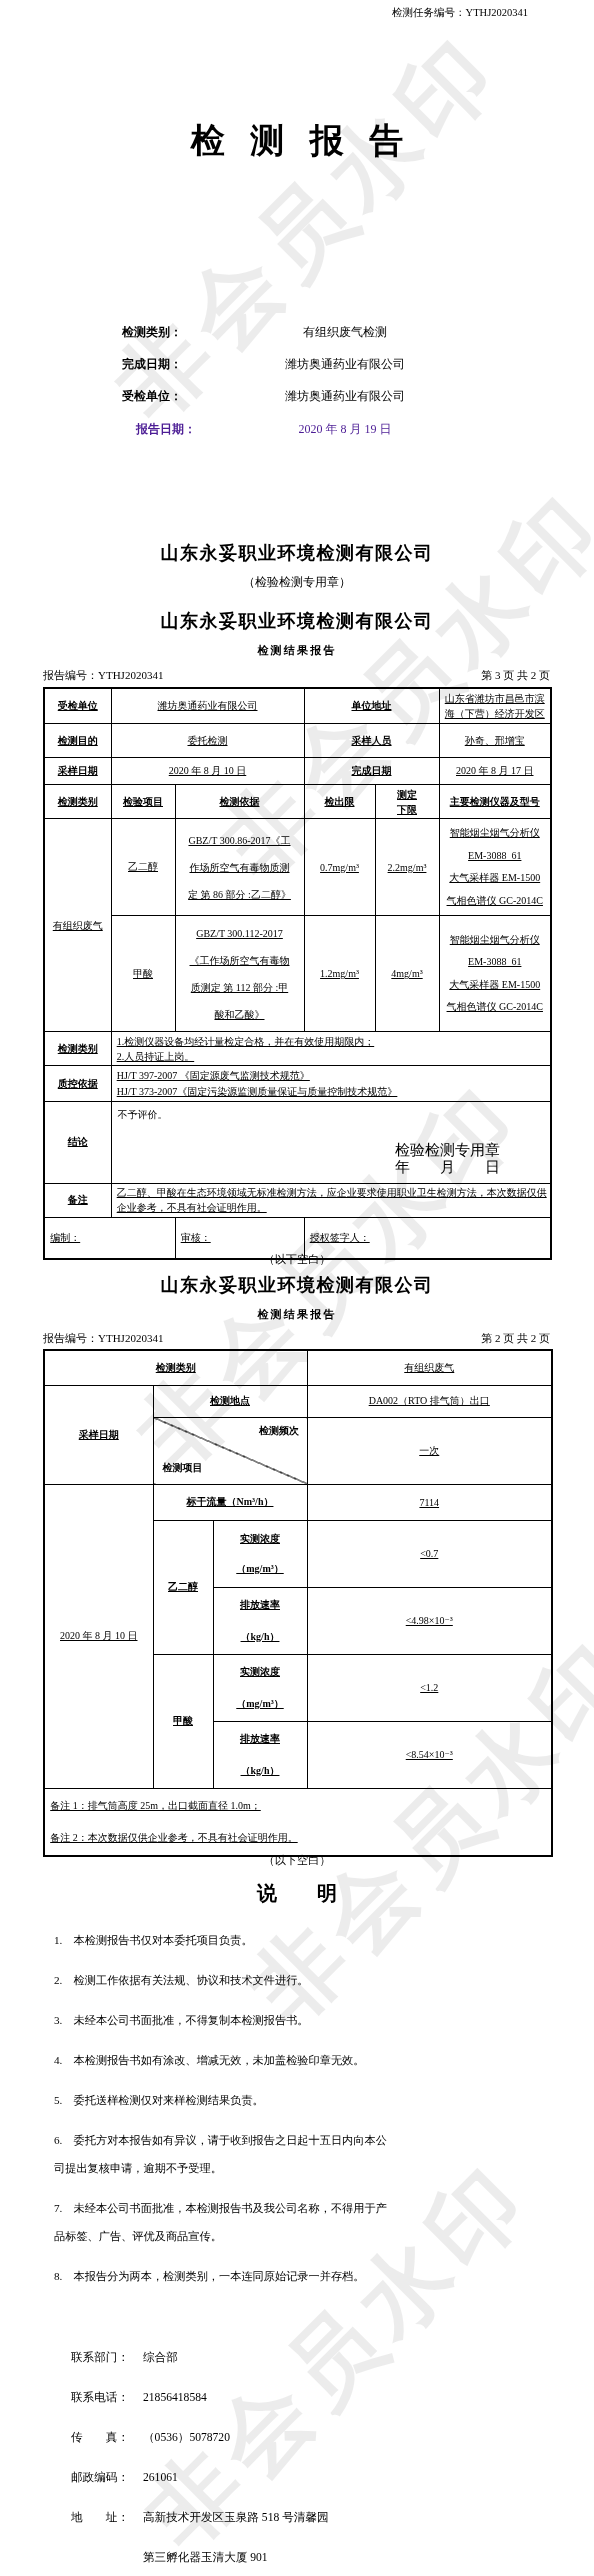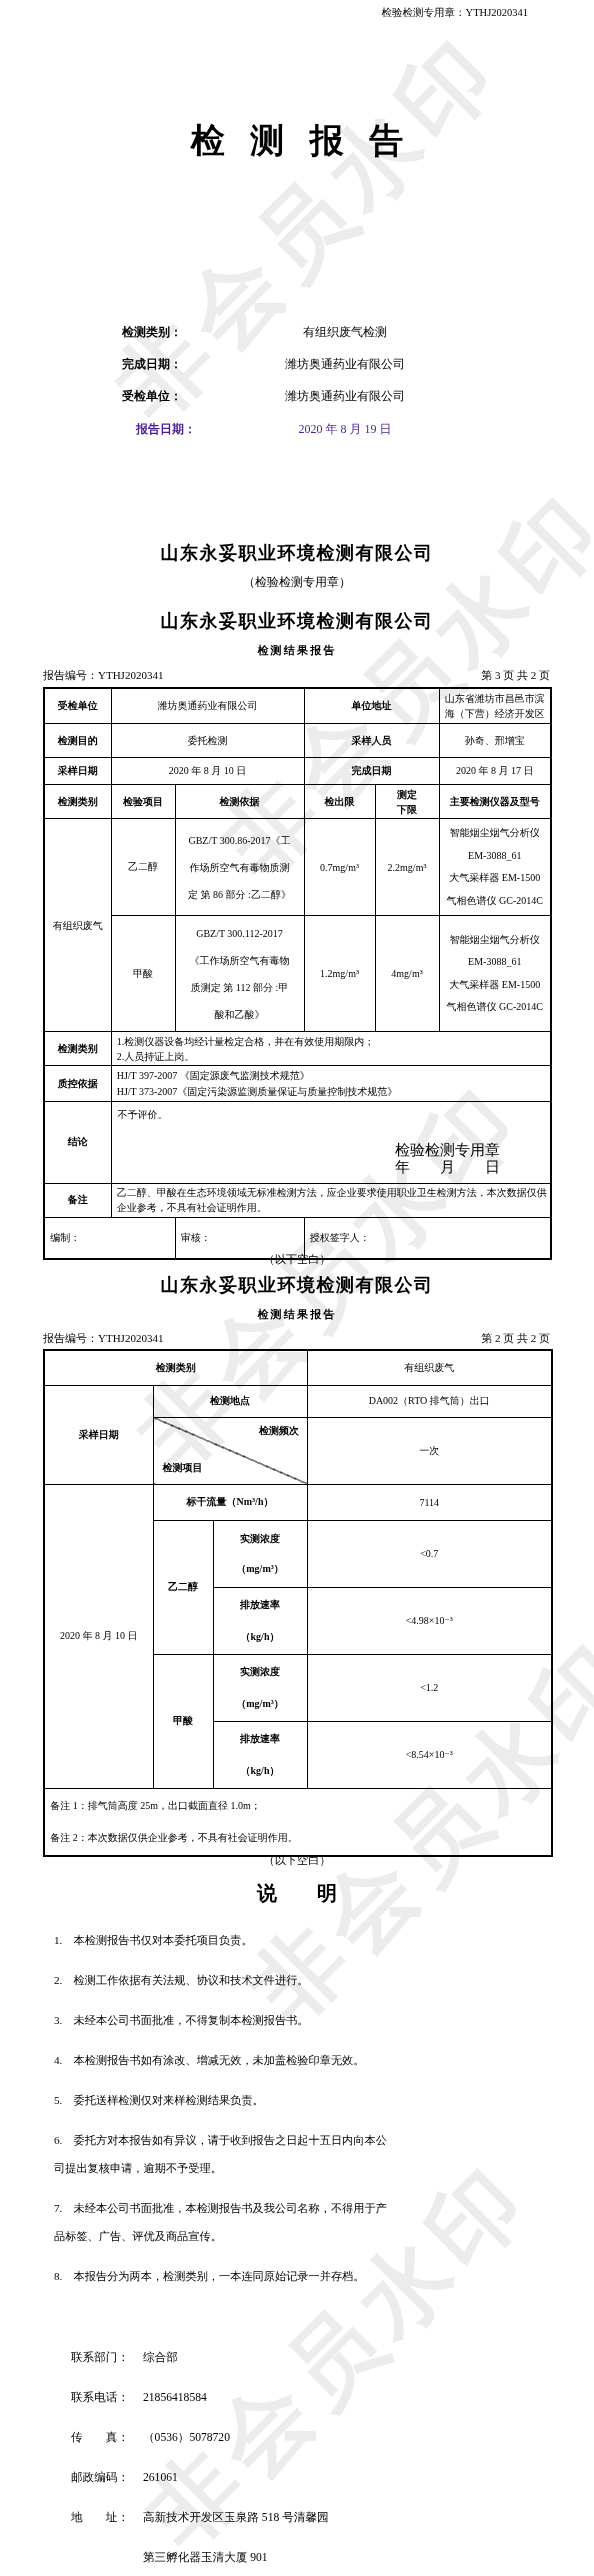--- a/index.html
+++ b/index.html
@@ -19,21 +19,21 @@
   .field-row{margin-bottom:11.2px;font-size:12px;line-height:21px;white-space:nowrap;}
   .field-label{font-weight:bold;display:inline-block;width:88px;}
   .field-value{display:inline-block;width:270px;text-align:center;}
   .red{color:#4c1d95;text-align:center;}
   .center-block{left:0;width:100%;text-align:center;}
   .company-line{font-size:18px;font-weight:bold;letter-spacing:1.5px;}
   .seal-note{font-size:12px;margin-top:9px;}
   .subtitle-line{font-size:11px;font-weight:bold;margin-top:9.7px;letter-spacing:2.2px;}
   .repno-line{left:43px;width:507px;font-size:11px;}
   .repno-line .pageinfo{float:right;}
-  table.tbl{position:absolute;left:43px;width:507px;border-collapse:collapse;table-layout:fixed;border:2.2px solid #000;z-index:1;background:transparent;}
+  table.tbl{position:absolute;left:43px;width:507px;border-collapse:collapse;table-layout:fixed;border:2.2px solid #000;z-index:1;background:transparent;text-decoration:underline;}
   table.tbl td{border:0.7px solid #000;text-align:center;vertical-align:middle;font-size:10px;padding:1.5px 3px;overflow:hidden;}
   .b{font-weight:bold;}
   .pre{white-space:pre-line;}
   .tleft{text-align:left !important;padding-left:5.2px !important;}
   .lh20{line-height:15px;}
   .lh21{line-height:15.7px;}
   .lh36{line-height:27px;}
   .lh30{line-height:22.5px;}
   .lh42{line-height:31.5px;}
   .lh44{line-height:30px;}
@@ -54,21 +54,21 @@
 </style>
 </head>
 <body>
 
 <div class="wm" style="left:90px;top:360px;">非会员水印</div>
 <div class="wm" style="left:195px;top:817px;">非会员水印</div>
 <div class="wm" style="left:112px;top:1409px;">非会员水印</div>
 <div class="wm" style="left:225px;top:1964px;">非会员水印</div>
 <div class="wm" style="left:120px;top:2488px;">非会员水印</div>
 
-<div class="layer task-line">检验检测专用章：YTHJ2020341</div>
+<div class="layer task-line">检测任务编号：YTHJ2020341</div>
 
 <div class="layer doc-title">检测报告</div>
 
 <div class="layer cover-fields">
   <div class="field-row">
     <span class="field-label">检测类别：</span><span class="field-value">有组织废气检测</span>
   </div>
   <div class="field-row">
     <span class="field-label">完成日期：</span><span class="field-value">潍坊奥通药业有限公司</span>
   </div>

